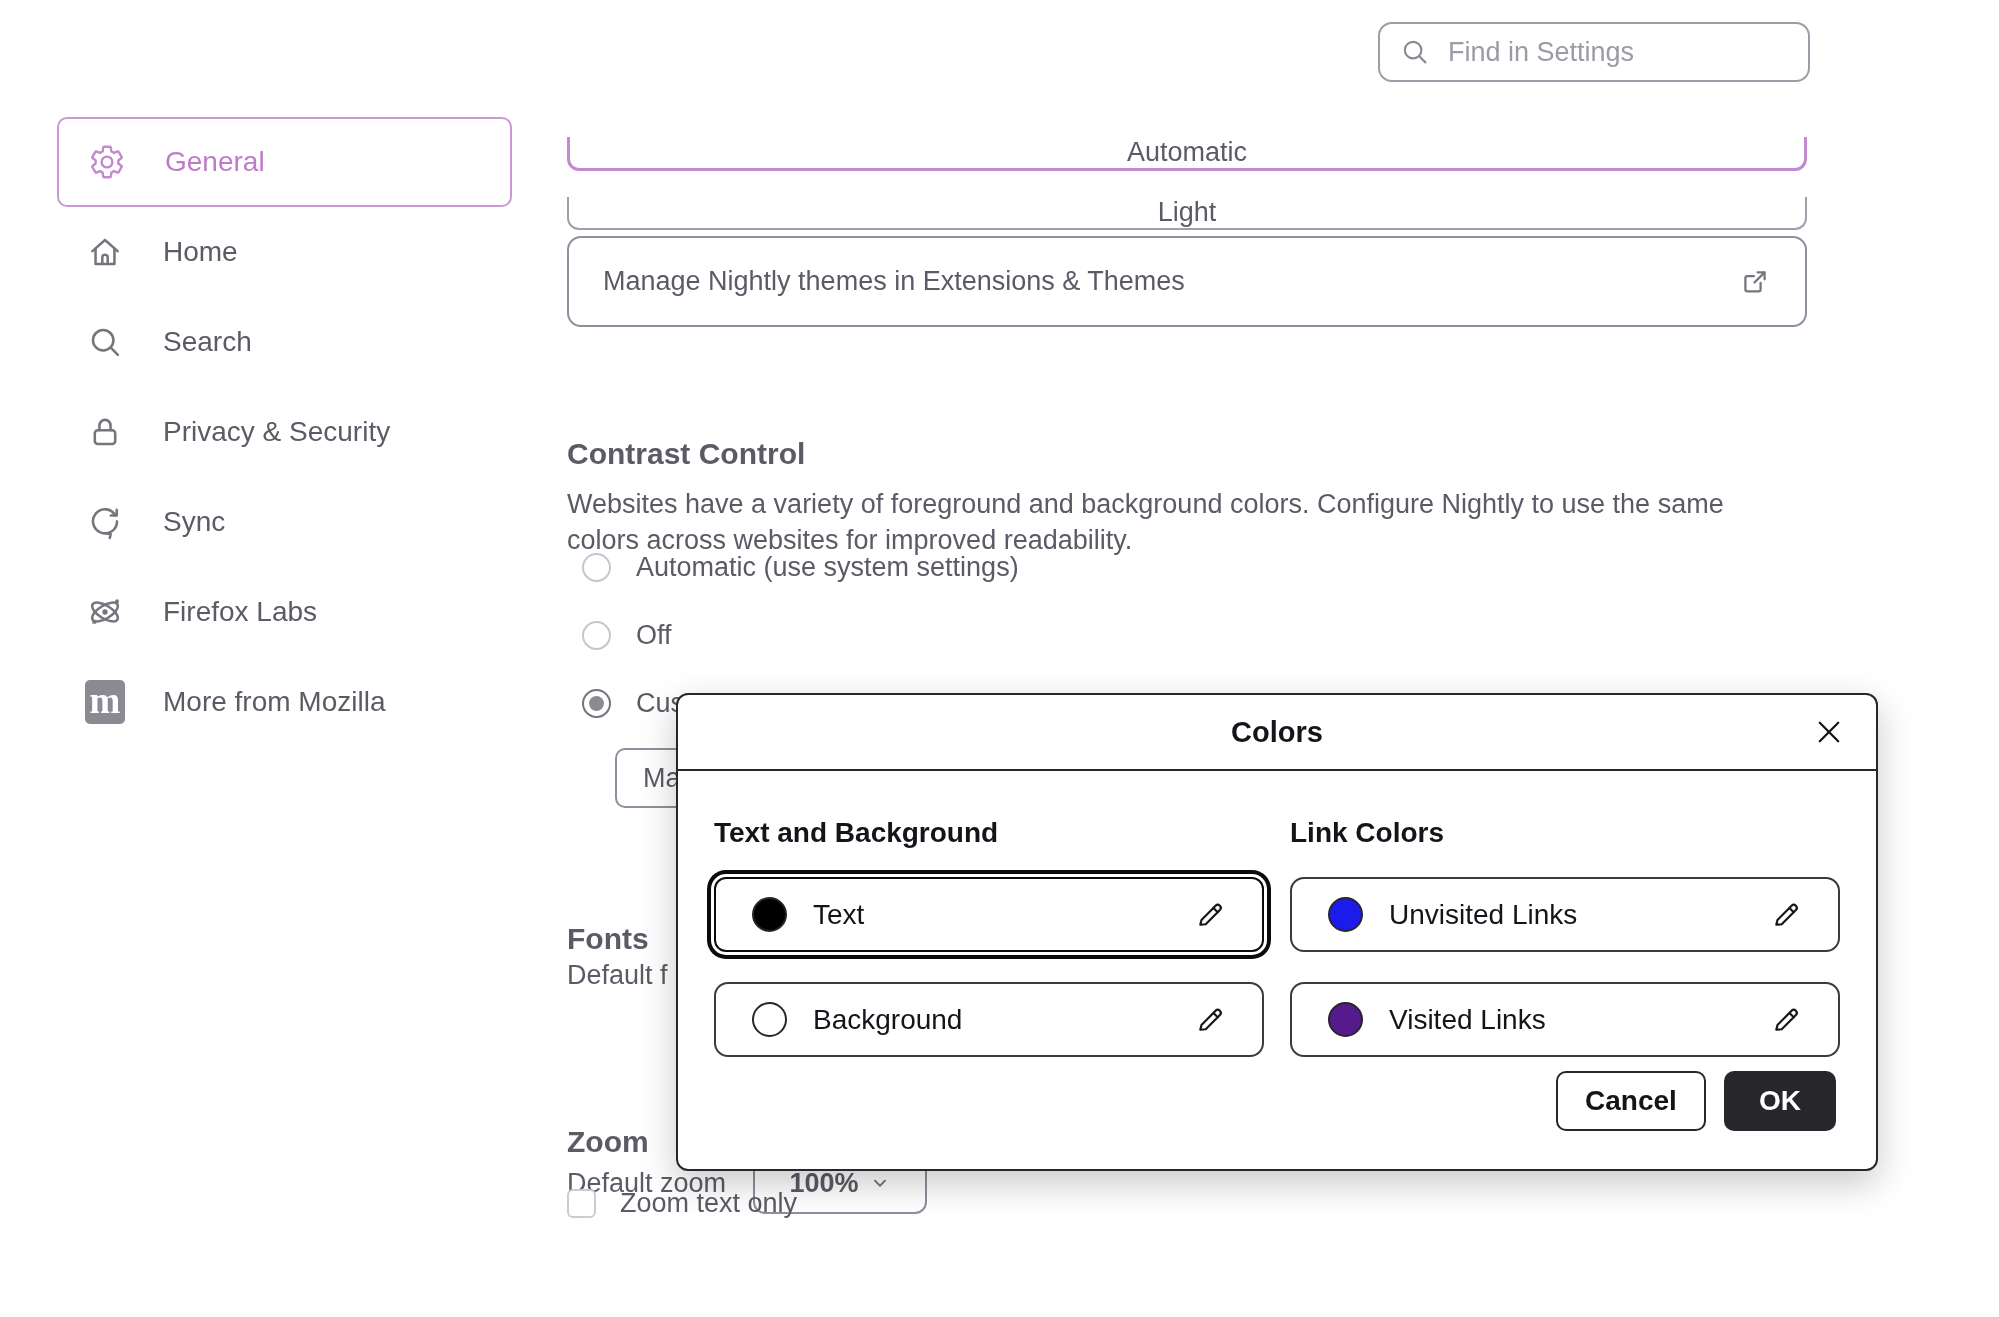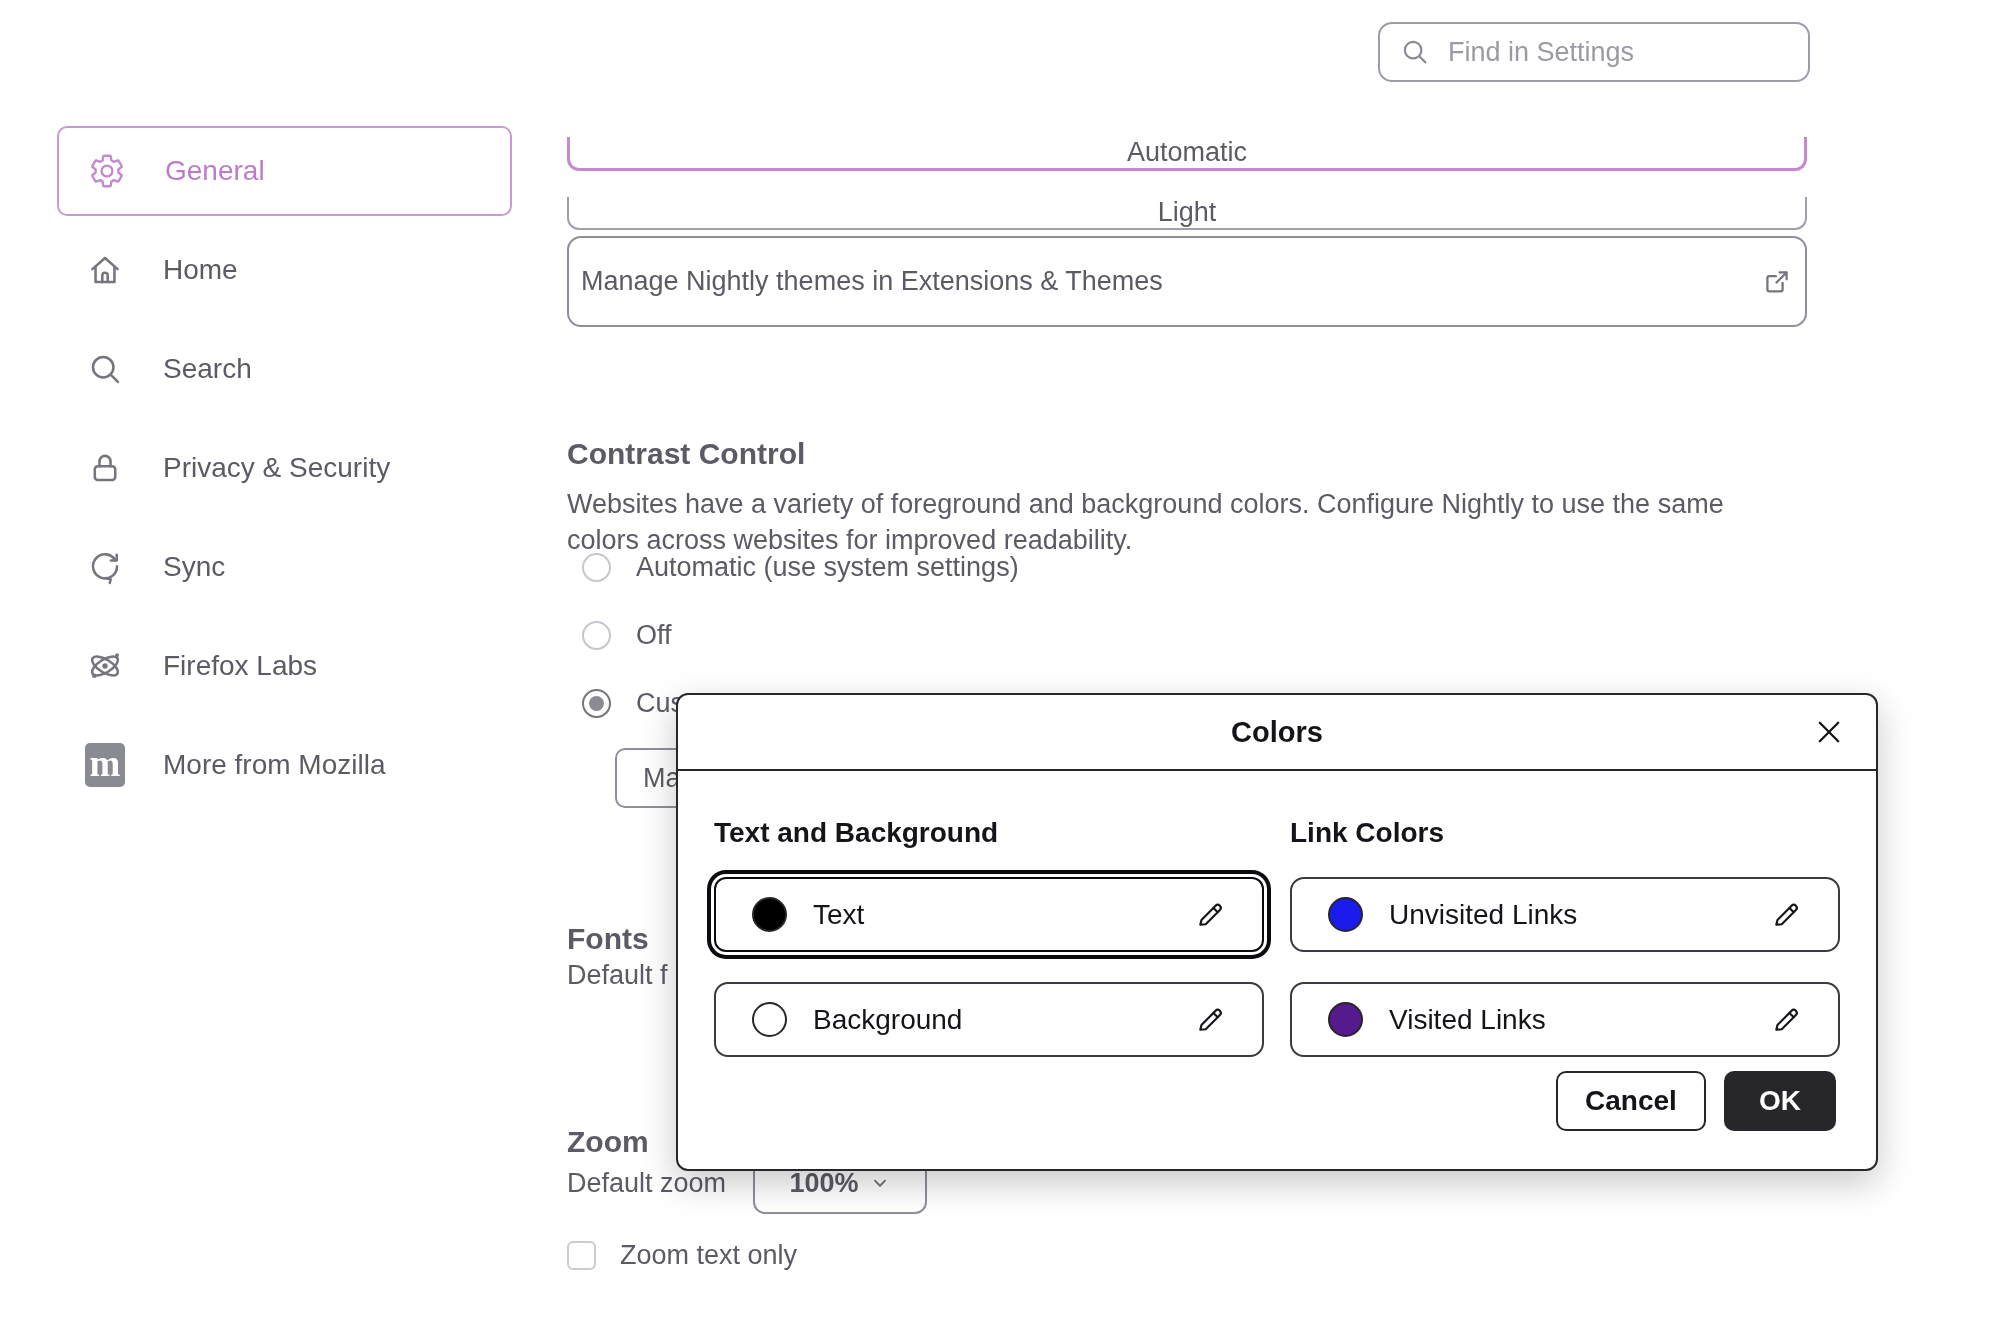--- a/index.html
+++ b/index.html
@@ -18,42 +18,42 @@
   .search-box input{
     border:none;outline:none;flex:1;font-size:27px;color:#5B5B66;
     font-family:inherit;background:transparent;
   }
   .search-box input::placeholder{color:#9B9BA5;}
   
   .sidebar{position:absolute;left:57px;top:117px;width:455px;}
   .nav-item{
     height:90px;display:flex;align-items:center;gap:38px;
     padding-left:28px;box-sizing:border-box;font-size:28px;color:#5B5B66;
-    border-radius:10px;cursor:default;margin-top:9px;
+    border-radius:10px;cursor:default;
   }
   .nav-item.selected{border:2px solid #CB98D5;color:#BD7CC9;}
   .nav-icon{width:40px;display:flex;justify-content:center;}
   .moz-badge{
     width:44px;height:44px;background:#8A8A93;border-radius:5px;
     display:flex;align-items:center;justify-content:center;
     color:#fff;font-family:"Liberation Serif","DejaVu Serif",serif;
     font-weight:bold;font-size:37px;line-height:1;padding-bottom:4px;box-sizing:border-box;
   }
   
   .theme-row{position:absolute;left:567px;top:137px;width:1240px;height:64px;display:flex;gap:26px;flex-direction:column;}
   .theme-card{
     flex:1;border:2px solid #A0A0AC;border-top:none;border-radius:0 0 12px 12px;
     display:flex;align-items:center;justify-content:center;
     font-size:27px;color:#5B5B66;box-sizing:border-box;background:#fff;
   }
   .theme-card.selected{border:3px solid #C489CE;border-top:none;}
   .manage-row{
     position:absolute;left:567px;top:236px;width:1240px;height:91px;
     border:2px solid #8F8F9D;border-radius:14px;box-sizing:border-box;
-    display:flex;align-items:center;padding:0 12px;font-size:27px;color:#5B5B66;background:#fff;
+    display:flex;align-items:center;padding:0 34px;font-size:27px;color:#5B5B66;background:#fff;
   }
   .manage-row .ext{margin-left:auto;}
   
   .section-title{position:absolute;left:567px;font-weight:bold;font-size:30px;color:#5B5B66;}
   .contrast-desc{
     position:absolute;left:567px;top:459px;width:1190px;
     font-size:27px;line-height:36px;color:#5B5B66;
   }
   .radio-row{position:absolute;left:582px;display:flex;align-items:center;gap:25px;font-size:27px;color:#5B5B66;text-align:center;}
   .radio{width:29px;height:29px;border-radius:50%;border:2px solid #C6C6CE;box-sizing:border-box;background:#fff;position:relative;}
@@ -68,21 +68,21 @@
     display:flex;align-items:center;padding-left:26px;font-size:27px;color:#5B5B66;background:#fff;
   }
   
   .plain-label{position:absolute;left:567px;font-size:27px;color:#5B5B66;}
   .zoom-dropdown{
     position:absolute;left:753px;top:1152px;width:174px;height:62px;
     border:2px solid #8F8F9D;border-radius:12px;box-sizing:border-box;background:#fff;
     display:flex;align-items:center;justify-content:center;gap:10px;
     font-size:27px;font-weight:bold;color:#5B5B66;
   }
-  .checkbox-row{position:absolute;left:567px;top:1240px;display:flex;align-items:center;gap:24px;font-size:27px;color:#5B5B66;}
+  .checkbox-row{position:absolute;left:567px;top:1188px;display:flex;align-items:center;gap:24px;font-size:27px;color:#5B5B66;}
   .checkbox{width:29px;height:29px;border:2px solid #CBCBD2;border-radius:6px;box-sizing:border-box;background:#fff;}
   
   .dialog{
     position:absolute;left:676px;top:693px;width:1202px;height:478px;z-index:10;
     background:#fff;border:2.5px solid #26262B;border-radius:12px;box-sizing:border-box;
     box-shadow:0 12px 36px rgba(0,0,0,0.22);
   }
   .dialog-header{
     height:74px;border-bottom:2.5px solid #26262B;position:relative;
     display:flex;align-items:center;justify-content:center;

